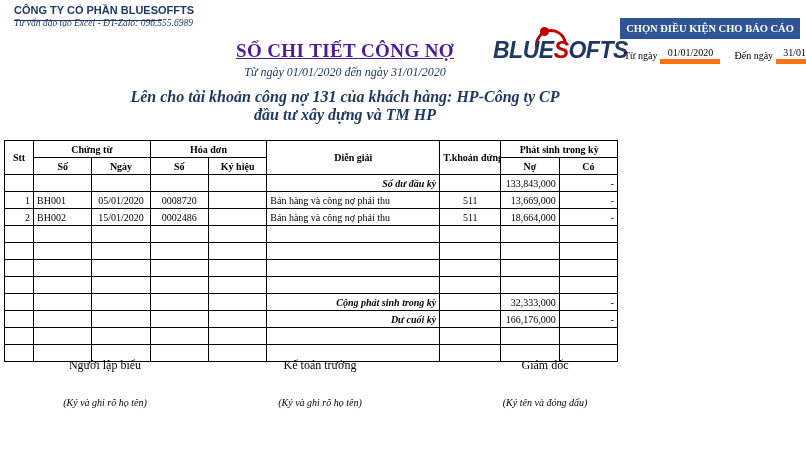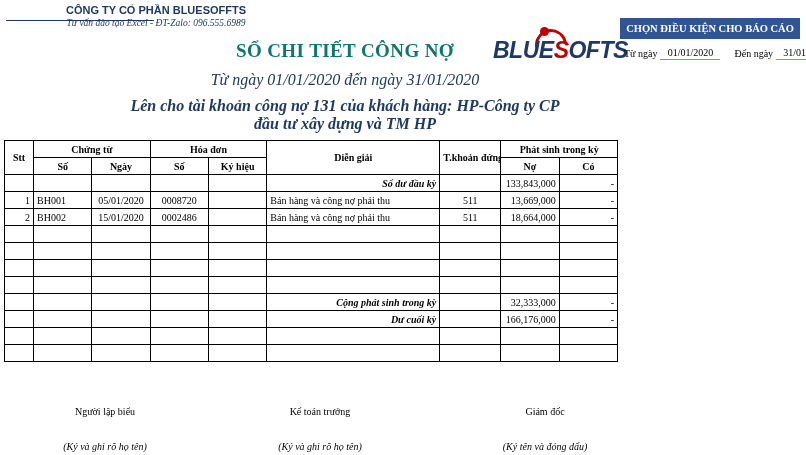--- a/index.html
+++ b/index.html
@@ -12,24 +12,23 @@
     background: #ffffff;
     font-family: "Liberation Serif", serif;
     color: #000000;
     position: relative;
     overflow: hidden;
   }
 
   
   .company-block {
     position: absolute;
-    left: 6px;
+    left: 14px;
     top: 4px;
     width: 300px;
-    text-align: center;
   }
   .company-name {
     font-family: "Liberation Sans", sans-serif;
     font-size: 11px;
     font-weight: bold;
     color: #1f3864;
     letter-spacing: 0px;
     white-space: nowrap;
   }
   .company-sub {
@@ -54,29 +53,30 @@
     position: absolute;
     left: 130px;
     top: 40px;
     width: 430px;
     text-align: center;
   }
   .doc-title {
     font-family: "Liberation Serif", serif;
     font-size: 19px;
     font-weight: bold;
-    color: #0f766e;
+    color: #4c1d95;
     letter-spacing: 0.4px;
+    text-decoration: underline;
   }
   .doc-range {
     font-family: "Liberation Serif", serif;
-    font-size: 16px;
+    font-size: 12px;
     font-style: italic;
     color: #1f3864;
-    margin-top: 9px;
+    margin-top: 3px;
   }
   .doc-account {
     font-family: "Liberation Serif", serif;
     font-size: 16px;
     font-style: italic;
     font-weight: bold;
     color: #1f3864;
     margin-top: 8px;
   }
 
@@ -151,21 +151,21 @@
   .cond-label {
     font-family: "Liberation Serif", serif;
     font-size: 10px;
     white-space: nowrap;
     margin-right: 3px;
   }
   .cond-value {
     font-family: "Liberation Serif", serif;
     font-size: 10px;
     text-align: center;
-    border-bottom: 1px solid #f97316;
+    border-bottom: 5px solid #f97316;
     padding: 0 3px 1px 3px;
     min-width: 54px;
     white-space: nowrap;
   }
   .cond-value.small { min-width: 32px; }
 
   
   table.ledger {
     position: absolute;
     left: 4px;
@@ -207,23 +207,22 @@
   .num { text-align: right; }
   .dash { text-align: right; }
 
   
   .sig {
     position: absolute;
     text-align: center;
     font-family: "Liberation Serif", serif;
   }
   .sig-title {
-    font-size: 10px;
+    font-size: 12px;
     font-weight: normal;
-    margin-top: 48px;
   }
   .sig-sub {
     font-size: 10px;
     font-style: italic;
     margin-top: 24px;
   }
   #sig-1 { left: 10px;  top: 358px; width: 190px; }
   #sig-2 { left: 225px; top: 358px; width: 190px; }
   #sig-3 { left: 450px; top: 358px; width: 190px; }
 </style>

